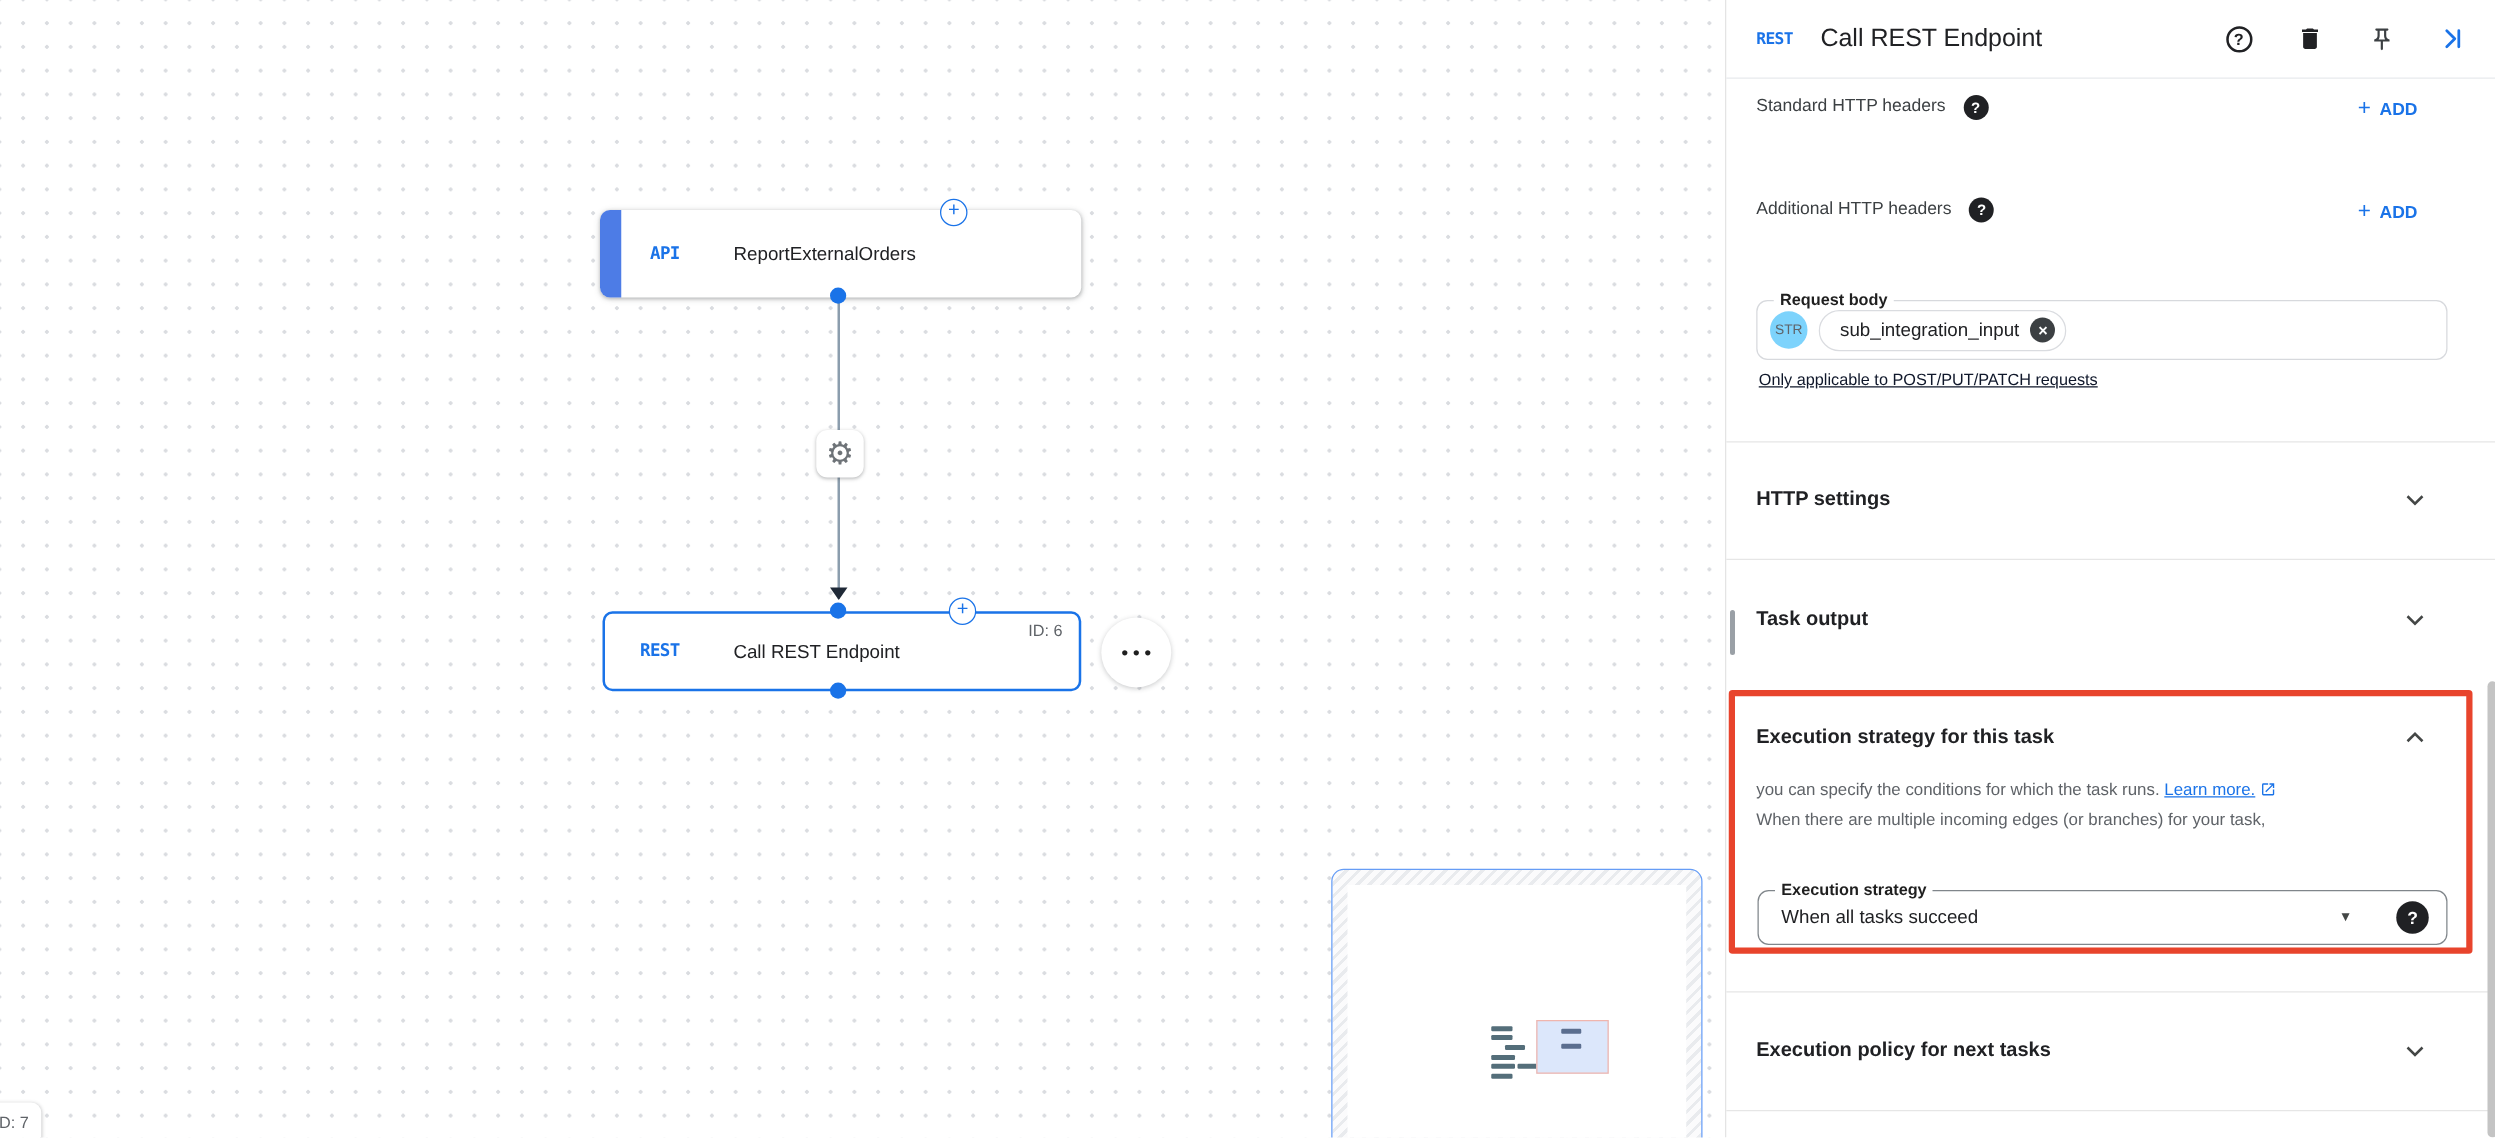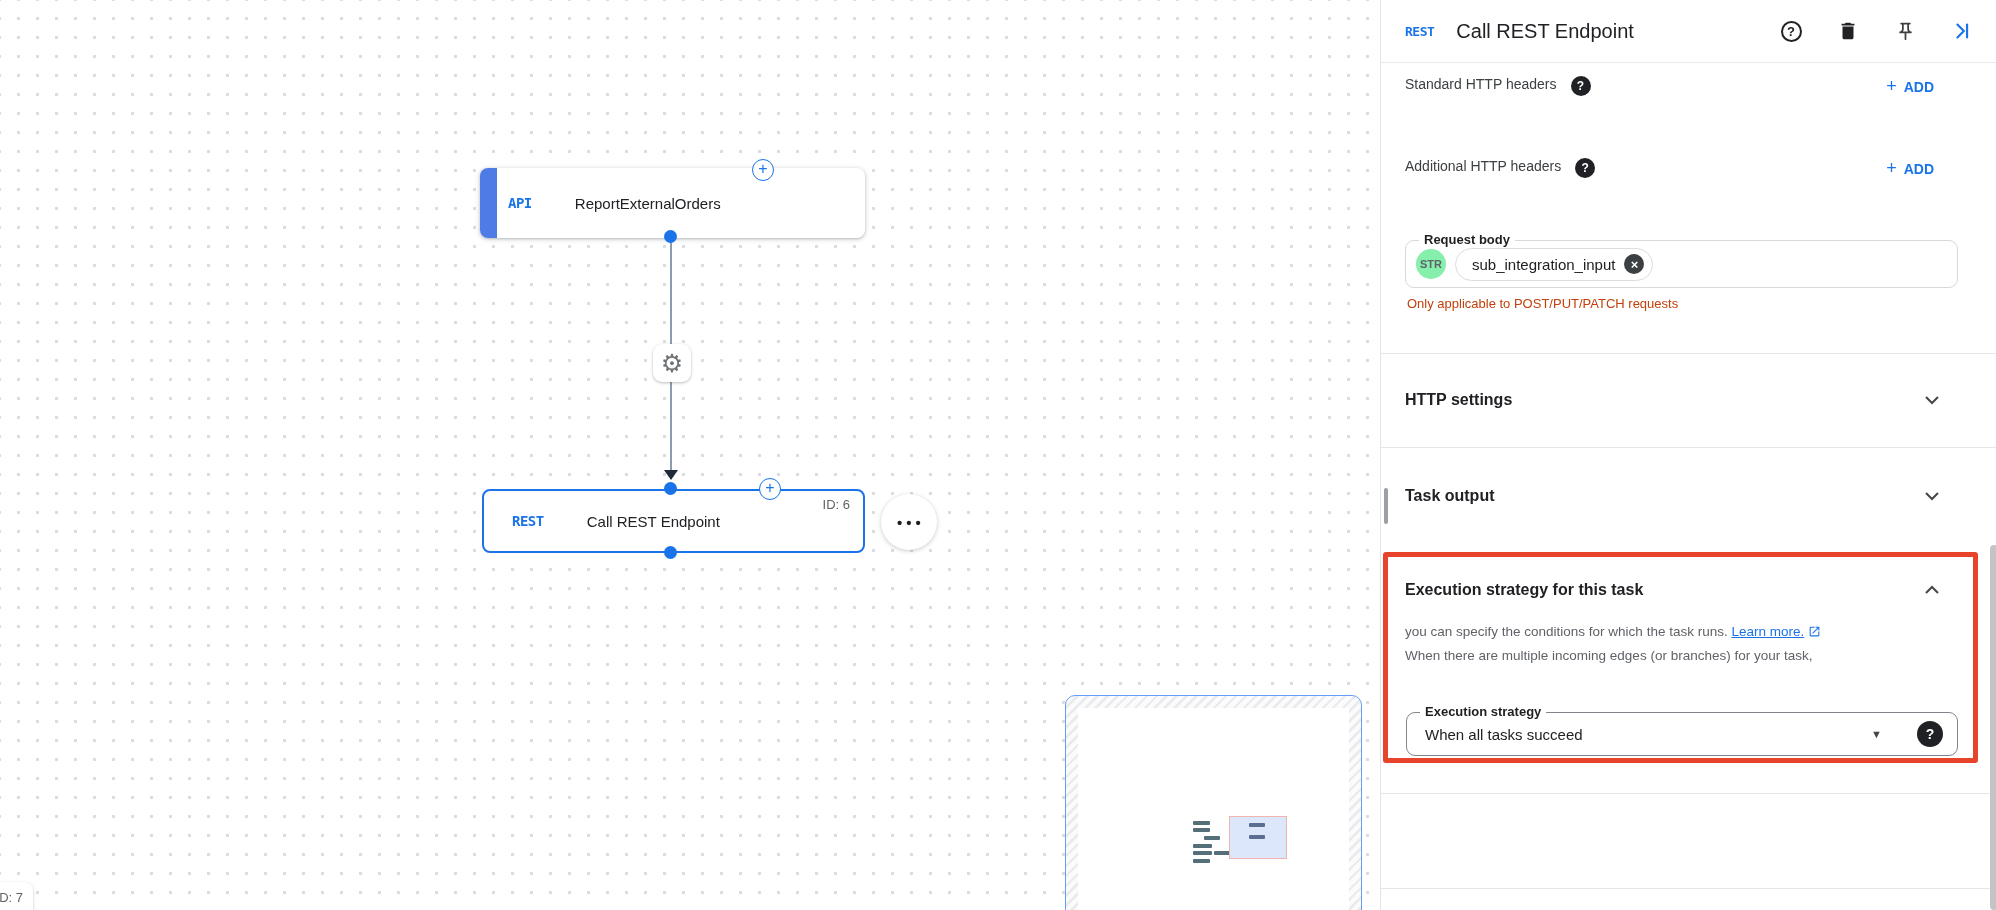--- a/index.html
+++ b/index.html
@@ -9,21 +9,21 @@
 
   
   .canvas { position:absolute; left:0; top:0; width:1381px; height:910px;
     background-color:#fff;
     background-image: radial-gradient(circle, #dadce0 1.4px, transparent 1.6px);
     background-size: 19px 19px; background-position: 9px 9px; }
 
   .node { position:absolute; background:#fff; border-radius:8px;
     box-shadow:0 1px 3px rgba(60,64,67,.3), 0 1px 6px rgba(60,64,67,.15);
     display:flex; align-items:center; }
-  .trigger-node { left:480px; top:168px; width:385px; height:70px; padding-left:28px; }
+  .trigger-node { left:480px; top:168px; width:385px; height:70px; padding-left:40px; }
   .trigger-bar { position:absolute; left:0; top:0; bottom:0; width:17px;
     background:#4d7ce6; border-radius:8px 0 0 8px; }
   .task-node { left:482px; top:489px; width:383px; height:64px;
     border:2px solid #1a73e8; box-shadow:none; padding-left:28px; }
   .node-badge { font-family:"DejaVu Sans Mono", monospace; font-weight:700;
     font-size:14px; color:#1a73e8; letter-spacing:-0.5px; }
   .node-title { font-size:15px; color:#202124; margin-left:43px; }
   .node-id { position:absolute; top:6px; right:13px; font-size:13px; color:#5f6368; }
 
   .plus-circle { position:absolute; width:22px; height:22px; border-radius:50%;
@@ -77,28 +77,28 @@
     font-size:12px; font-weight:700; display:flex; align-items:center; justify-content:center;
     margin-left:14px; cursor:pointer; }
   .add-btn { margin-left:auto; display:flex; align-items:center; color:#1a73e8;
     font-weight:700; font-size:14px; cursor:pointer; }
   .add-plus { font-size:18px; font-weight:400; margin-right:7px; }
 
   .outline-field { position:absolute; border:1px solid #d7d9dd; border-radius:9px; background:#fff; }
   .field-legend { position:absolute; top:-9px; left:13px; background:#fff; padding:0 5px;
     font-size:13px; font-weight:700; color:#1f1f1f; }
   .req-box { left:24px; top:240px; width:553px; height:48px; display:flex; align-items:center; padding:0 10px; }
-  .str-chip { width:30px; height:30px; border-radius:50%; background:#86efac; color:#5f6368;
-    font-size:11px; font-weight:700; display:flex; align-items:center; justify-content:center; }
+  .str-chip { width:30px; height:30px; border-radius:50%; background:#7dd3fc; color:#5f6368;
+    font-size:11px; font-weight:400; display:flex; align-items:center; justify-content:center; }
   .value-pill { margin-left:9px; height:33px; border:1px solid #dadce0; border-radius:17px;
     display:flex; align-items:center; padding:0 8px 0 16px; font-size:15px; color:#202124; }
   .pill-x { width:20px; height:20px; border-radius:50%; background:#3c4043; color:#fff;
     font-size:13px; font-weight:700; display:flex; align-items:center; justify-content:center;
     margin-left:9px; cursor:pointer; }
-  .helper-text { position:absolute; left:26px; top:296px; font-size:13px; color:#c2410c; }
+  .helper-text { position:absolute; left:26px; top:296px; font-size:13px; color:#0f172a;text-decoration:underline; }
 
   .divider { position:absolute; left:0; right:0; height:1px; background:#e6e6e6; }
   .section-row { position:absolute; left:0; right:0; display:flex; align-items:center;
     padding:0 52px 0 24px; cursor:pointer; }
   .section-title { font-size:16px; font-weight:700; color:#202124; }
   .chev { margin-left:auto; width:24px; height:24px; display:flex; align-items:center; justify-content:center; }
 
   .scroll-ind { position:absolute; left:3px; top:488px; width:4px; height:36px;
     background:#9aa0a6; border-radius:2px; }
   .red-rect { position:absolute; left:2px; top:552px; width:595px; height:211px;
@@ -276,19 +276,27 @@
       <span class="field-legend">Execution strategy</span>
       <span class="select-value">When all tasks succeed</span>
       <span class="select-caret">▼</span>
       <span class="select-help">?</span>
     </div>
 
     <div class="red-rect"></div>
 
     <div class="divider" style="top:793px;"></div>
 
+    <div class="section-row" style="top:793px; height:95px;">
+      <span class="section-title">Execution policy for next tasks</span>
+      <span class="chev">
+        <svg width="24" height="24" viewBox="0 0 24 24" fill="none" stroke="#444746" stroke-width="2">
+            <polyline points="6,9 12,15 18,9"></polyline>
+          </svg>
+      </span>
+    </div>
 
     <div class="divider" style="top:888px;"></div>
 
     <div class="scrollbar-thumb"></div>
   </div>
 
 </div>
 
 </body></html>

